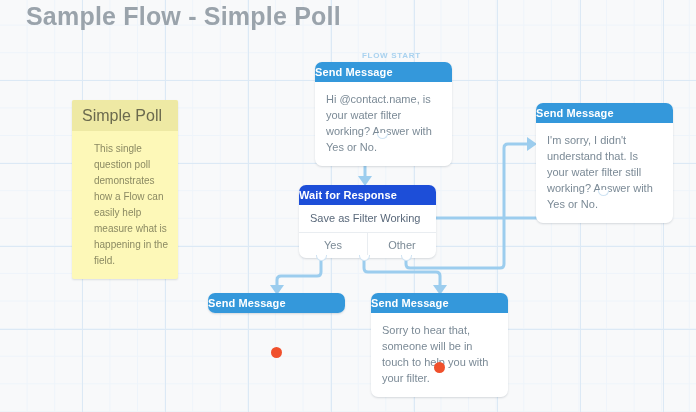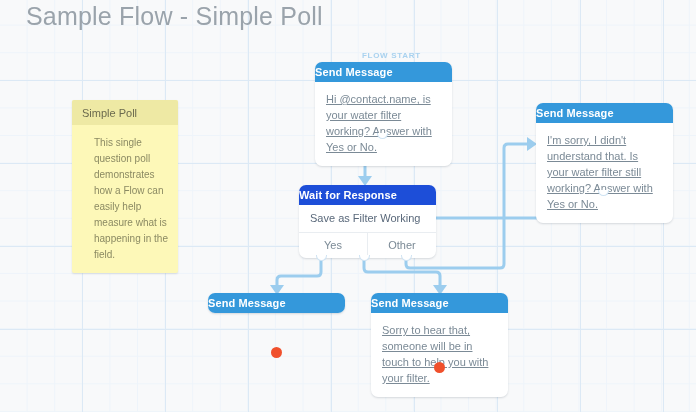--- a/index.html
+++ b/index.html
@@ -34,21 +34,21 @@
     background-position: -1px -3px, -1px -3px, -1px -3px, -1px -3px;
     overflow: hidden;
   }
 
   
   #flow-title {
     position: absolute;
     left: 26px;
     top: 2px;
     font-size: 25px;
-    font-weight: 400;
+    font-weight: 700;
     color: #9aa3ab;
     letter-spacing: .2px;
     white-space: nowrap;
   }
 
   
   #wires {
     position: absolute;
     left: 0; top: 0;
     width: 696px; height: 412px;
@@ -80,21 +80,20 @@
     letter-spacing: .1px;
   }
   .hdr-send { background: #3498db; }
   .hdr-wait { background: #1d4ed8; }
 
   .node-body {
     padding: 9px 11px 11px 11px;
     font-size: 11px;
     line-height: 16px;
     color: #7b8a96;
-    text-decoration: underline;
   }
 
   
   .flow-start-label {
     position: absolute;
     font-size: 8px;
     font-weight: bold;
     color: #a9d2ef;
     letter-spacing: .7px;
     text-align: center;
@@ -136,21 +135,21 @@
   #sticky-note {
     position: absolute;
     background: #fdf8b8;
     border-radius: 2px;
     box-shadow: 0 1px 2px rgba(40,60,80,.14);
     overflow: hidden;
   }
   #sticky-note .note-title {
     background: #eee9a4;
     padding: 7px 6px 6px 10px;
-    font-size: 11px;
+    font-size: 16px;
     color: #6b6a4e;
   }
   #sticky-note .note-body {
     padding: 10px 10px 10px 22px;
     font-size: 10px;
     line-height: 16px;
     color: #8b8a63;
   }
 
   

